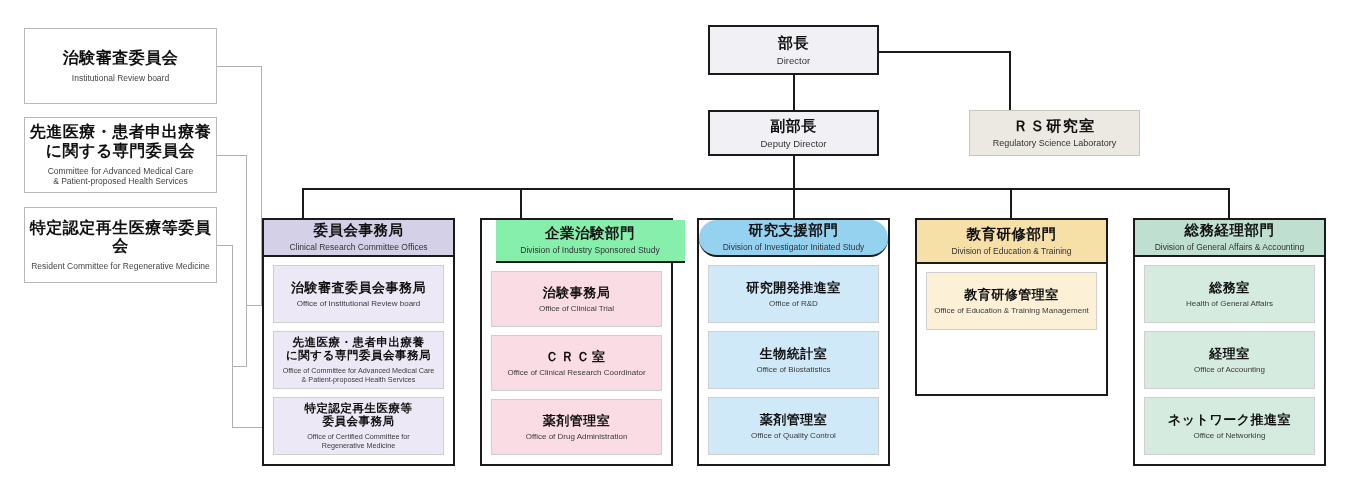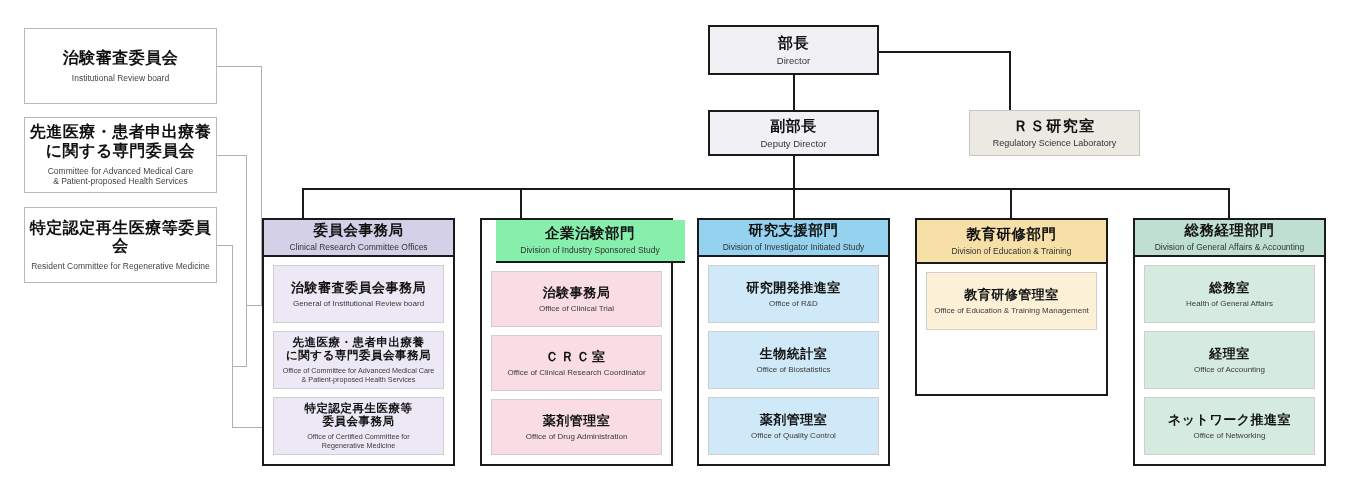--- a/index.html
+++ b/index.html
@@ -128,21 +128,21 @@
 
   <div id="dept-host">
       <div class="dept-col" style="left: 262px; top: 218px; width: 193px; height: 248px;">
         <div class="dept-head" style="background: rgb(212, 208, 232);">
           <span class="jp">委員会事務局</span>
           <span class="en">Clinical Research Committee Offices</span>
         </div>
         <div class="dept-body">
           <div class="sub-box" style="background: rgb(236, 232, 245); height: 58px;">
             <span class="jp">治験審査委員会事務局</span>
-            <span class="en">General of Institutional Review board</span>
+            <span class="en">Office of Institutional Review board</span>
           </div>
           <div class="sub-box two-line" style="background: rgb(236, 232, 245); height: 58px;">
             <span class="jp">先進医療・患者申出療養<br>に関する専門委員会事務局</span>
             <span class="en">Office of Committee for Advanced Medical Care<br>&amp; Patient-proposed Health Services</span>
           </div>
           <div class="sub-box two-line" style="background: rgb(236, 232, 245); height: 58px;">
             <span class="jp">特定認定再生医療等<br>委員会事務局</span>
             <span class="en">Office of Certified Committee for<br>Regenerative Medicine</span>
           </div>
         </div>
@@ -161,21 +161,21 @@
             <span class="jp">ＣＲＣ室</span>
             <span class="en">Office of Clinical Research Coordinator</span>
           </div>
           <div class="sub-box" style="background: rgb(250, 221, 228); height: 56px;">
             <span class="jp">薬剤管理室</span>
             <span class="en">Office of Drug Administration</span>
           </div>
         </div>
       </div>
       <div class="dept-col" style="left: 697px; top: 218px; width: 193px; height: 248px;">
-        <div class="dept-head" style="background: rgb(149, 210, 240);">
+        <div class="dept-head" style="background: rgb(149, 210, 240); border-radius: 18px;">
           <span class="jp">研究支援部門</span>
           <span class="en">Division of Investigator Initiated Study</span>
         </div>
         <div class="dept-body">
           <div class="sub-box" style="background: rgb(207, 233, 249); height: 58px;">
             <span class="jp">研究開発推進室</span>
             <span class="en">Office of R&amp;D</span>
           </div>
           <div class="sub-box" style="background: rgb(207, 233, 249); height: 58px;">
             <span class="jp">生物統計室</span>

